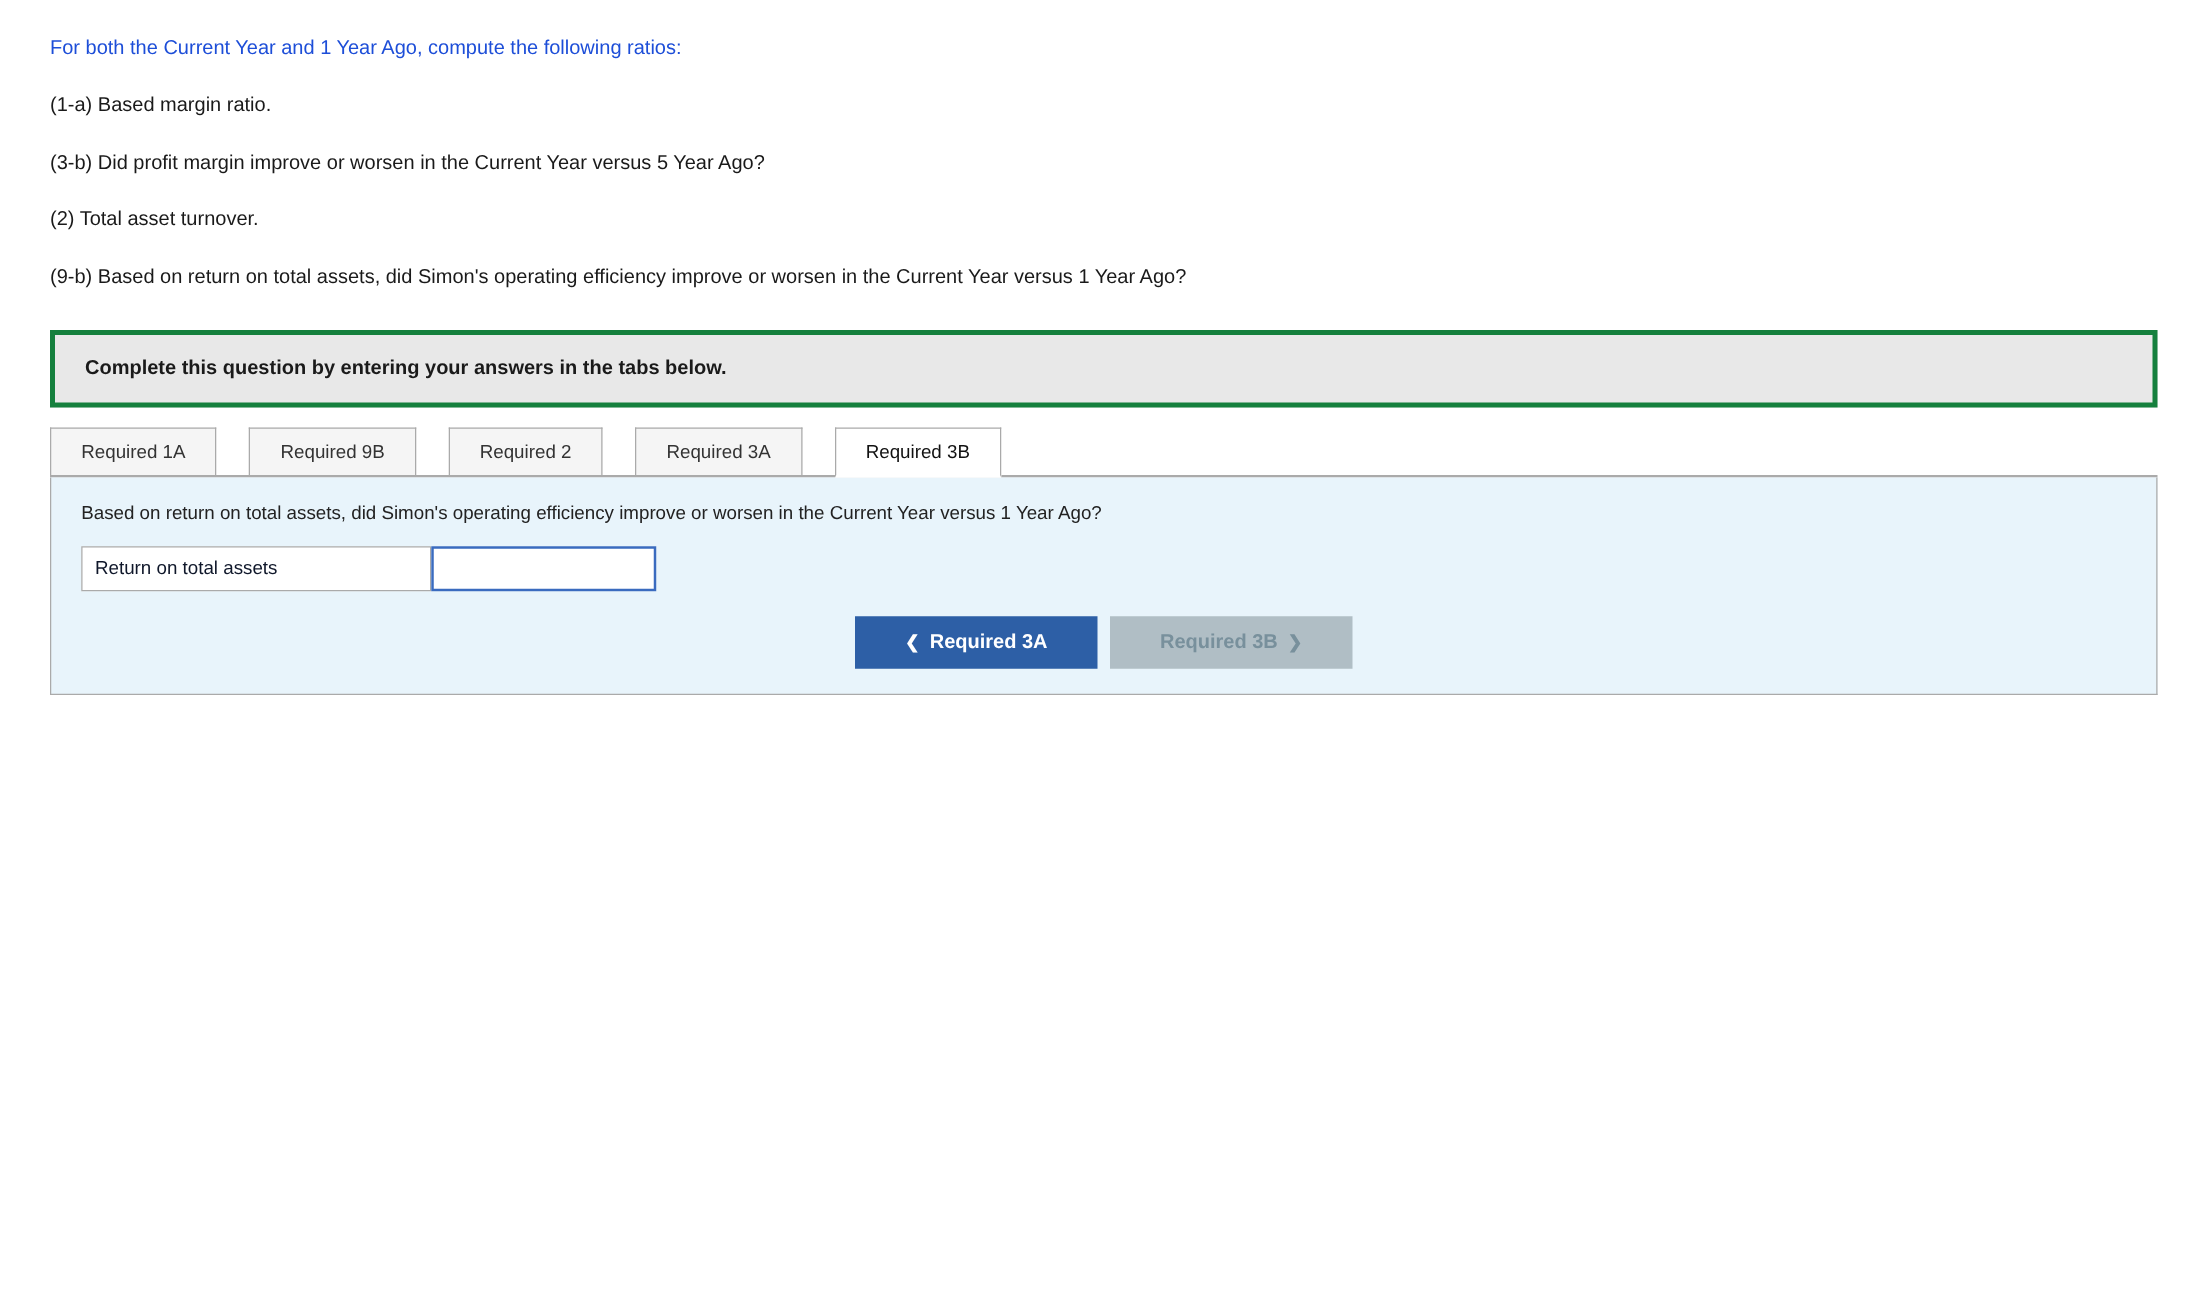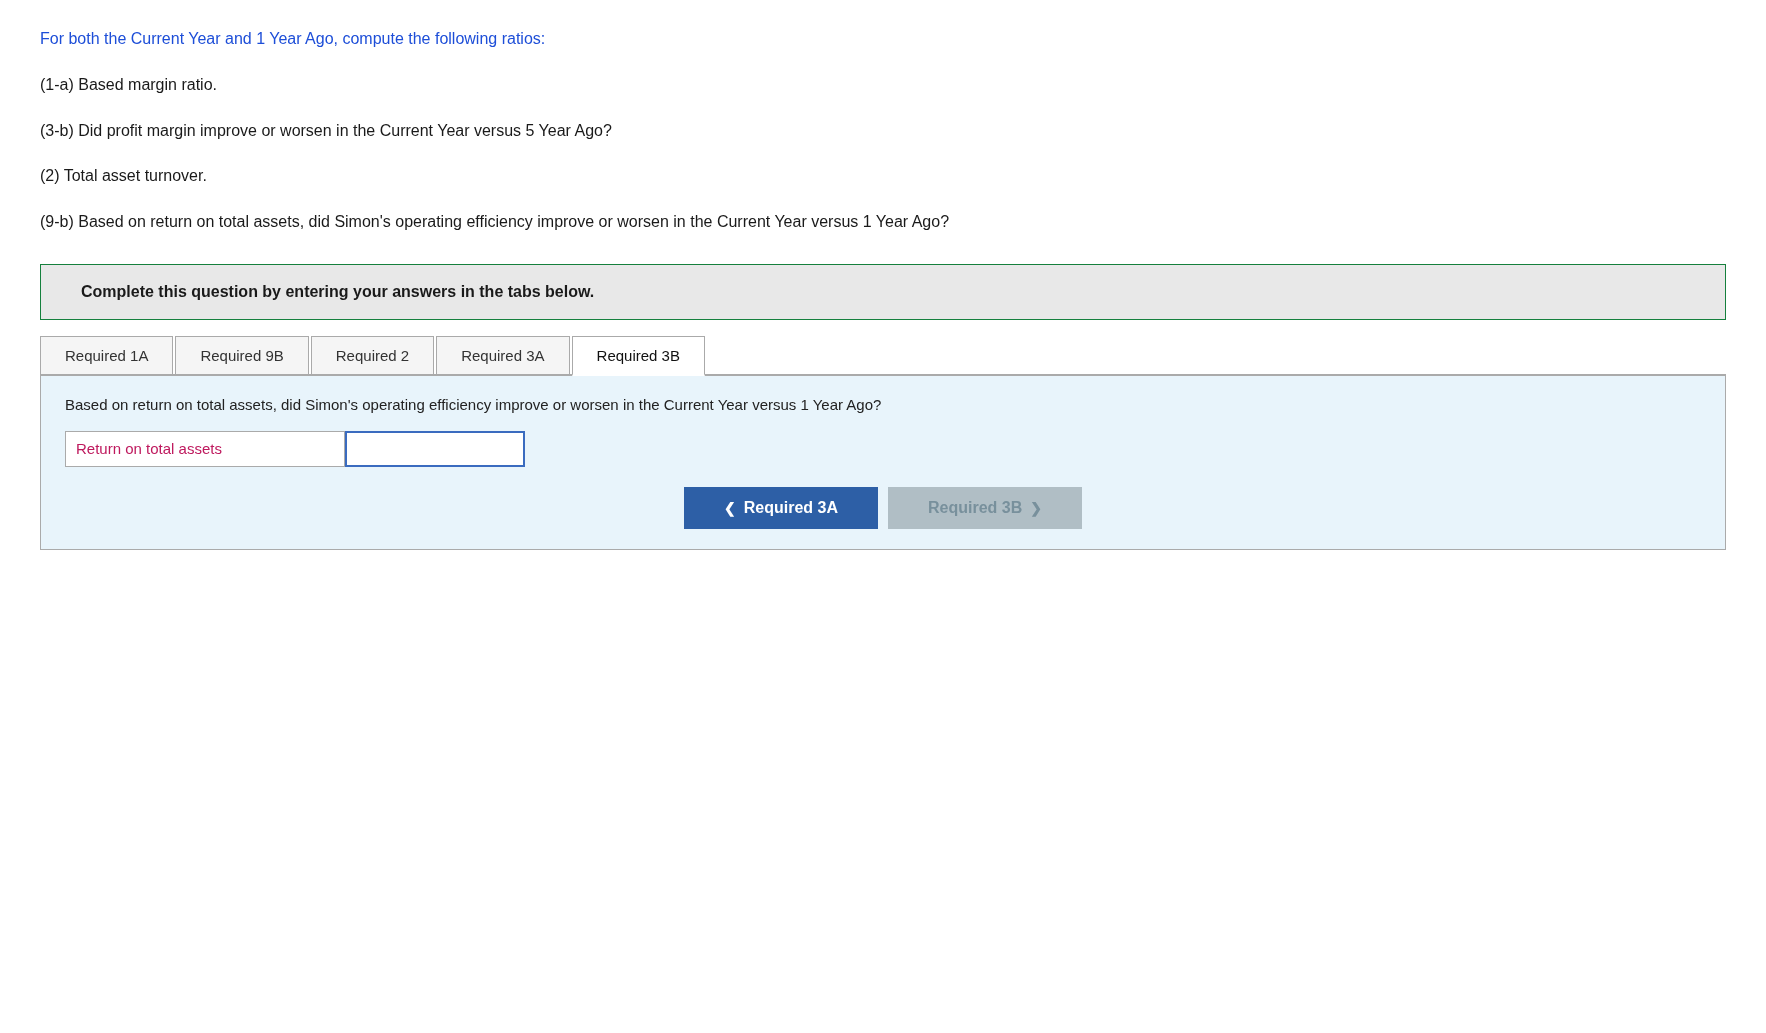--- a/index.html
+++ b/index.html
@@ -32,35 +32,36 @@
     .question-block p {
       font-size: 16px;
     }
 
     .bold-label {
       font-weight: normal;
     }
 
     .complete-box {
       background: #e8e8e8;
-      padding: 18px 40px;
+      padding: 18px 24px;
       margin: 30px 0 0 0;
-      border: 1px solid #15803d;
+      border: 4px solid #15803d;
     }
 
     .complete-box-text {
       font-weight: bold;
       font-size: 16px;
     }
 
     .tabs-container {
       display: flex;
       flex-direction: row;
       border-bottom: 2px solid #aaa;
       margin-top: 16px;
+      gap: 24px;
     }
 
     .tab {
       padding: 10px 24px;
       border: 1px solid #aaa;
       border-bottom: none;
       cursor: pointer;
       background: #f5f5f5;
       font-size: 15px;
       margin-right: 2px;
@@ -90,21 +91,21 @@
 
     .answer-row {
       display: flex;
       flex-direction: row;
       align-items: center;
       margin-bottom: 20px;
     }
 
     .answer-label {
       font-size: 15px;
-      color: #be185d;
+      color: #0f172a;
       width: 280px;
       border: 1px solid #aaa;
       padding: 8px 10px;
       background: #fff;
       min-height: 36px;
     }
 
     .answer-input {
       border: 2px solid #3a6bbf;
       padding: 6px 10px;

